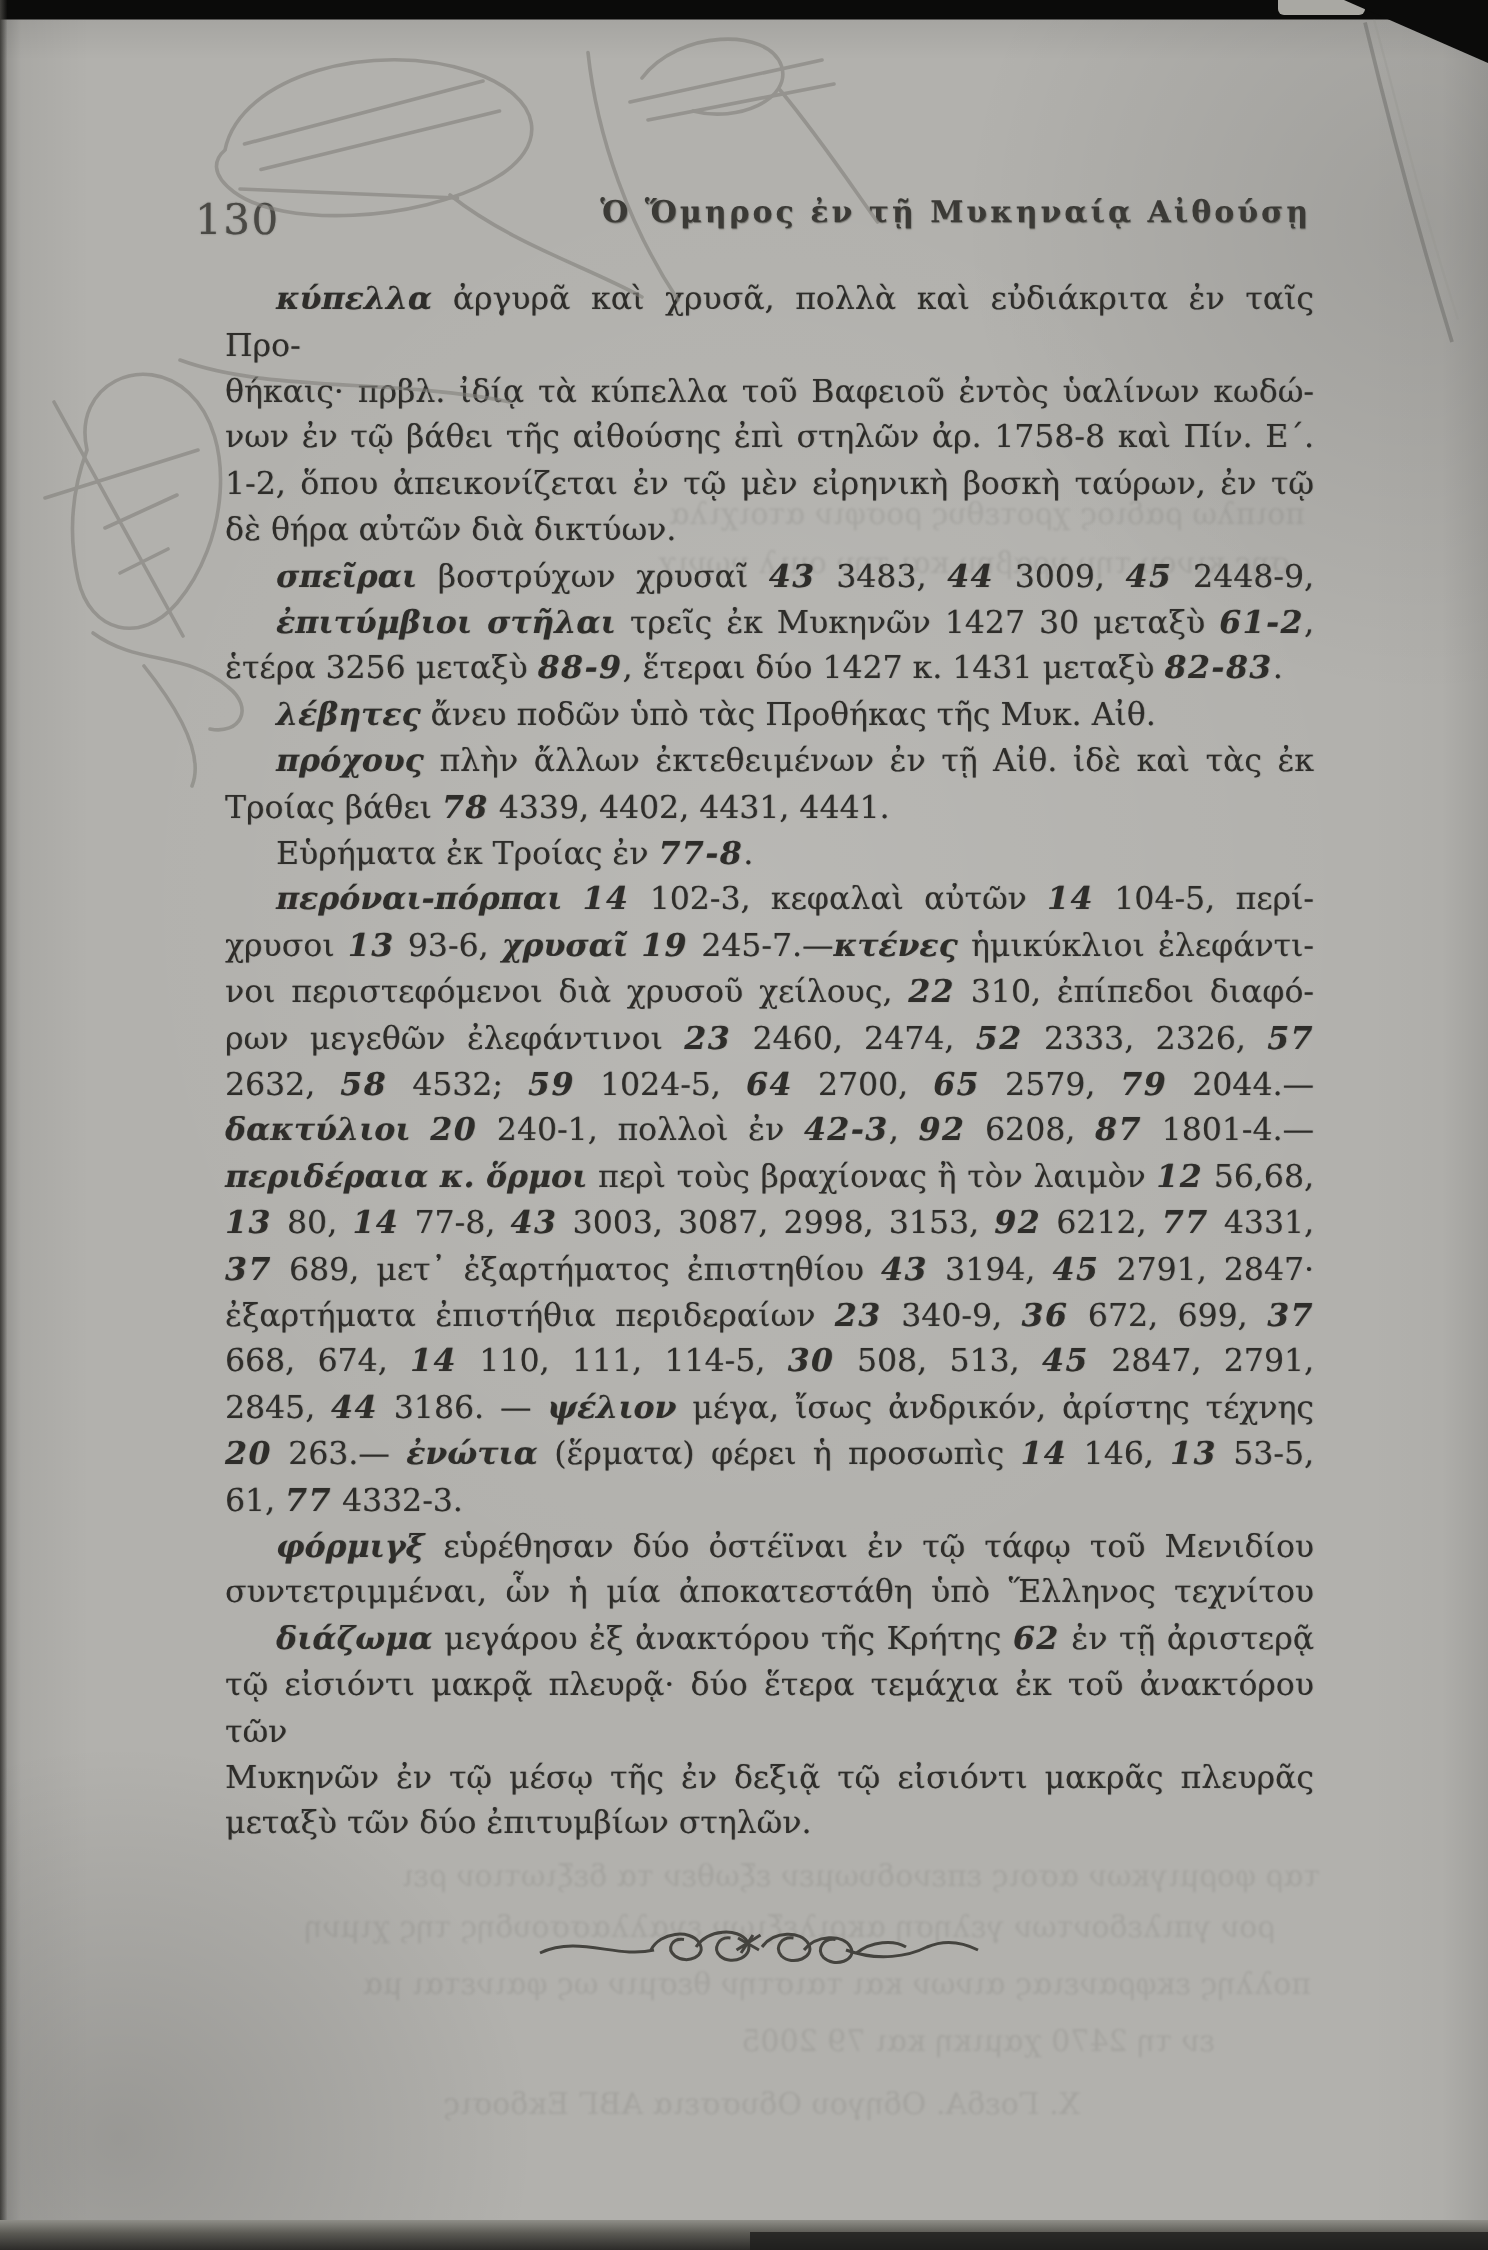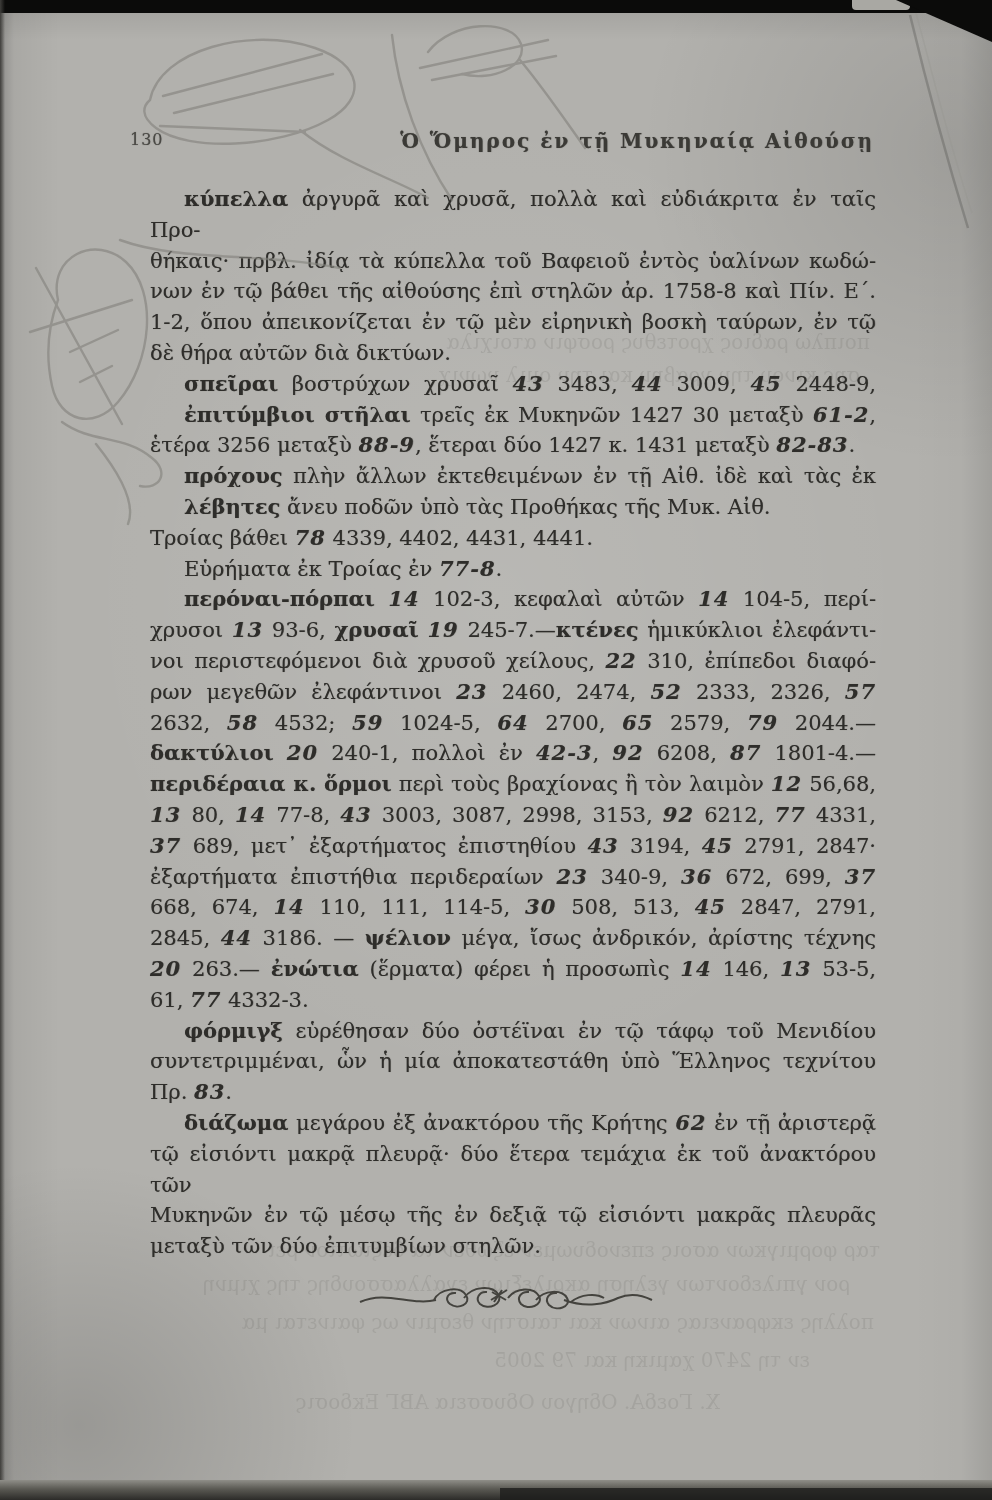--- a/index.html
+++ b/index.html
@@ -19,34 +19,34 @@
   .edge-top{position:absolute;top:0;left:0;right:0;height:13px;background:#0b0b0a;}
   .edge-top-notch{position:absolute;top:0;left:852px;width:58px;height:10px;background:#a9a8a3;border-radius:0 0 4px 4px;}
   .corner-tear{position:absolute;top:0;right:0;width:96px;height:42px;background:#0b0b0a;
     clip-path:polygon(0 0,100% 0,100% 100%);}
   .edge-bottom{position:absolute;bottom:0;left:0;right:0;height:20px;
     background:linear-gradient(180deg,#8f8e88 0%,#5a5953 45%,#2c2b29 100%);}
   .edge-bottom-dark{position:absolute;bottom:0;left:500px;right:0;height:12px;background:#1d1d1b;opacity:.8;}
   .edge-left{position:absolute;top:0;bottom:0;left:0;width:5px;background:linear-gradient(90deg,#3f3e3b,rgba(0,0,0,0));}
 
   
-  #page-number{position:absolute;top:130px;left:130px;font-size:16px;color:#4a4945;
+  #page-number{position:absolute;top:130px;left:130px;font-size:28px;color:#4a4945;
     letter-spacing:1px;text-shadow:0 0 1px rgba(60,60,55,.6);}
   #running-title{position:absolute;top:129px;left:150px;width:724px;text-align:right;
     font-weight:bold;font-size:20px;letter-spacing:2px;color:#3b3a36;
     text-shadow:0.4px 0.4px 0.8px rgba(45,45,40,.55);}
 
   
   #text-block{position:absolute;top:184px;left:150px;width:726px;
     font-size:21px;line-height:30.8px;color:#2e2d2a;
     text-shadow:0.3px 0.3px 0.7px rgba(40,40,36,.45);}
   .line{text-align:justify;text-align-last:justify;white-space:normal;}
   .line.end{text-align-last:left;}
   .line.indent{text-indent:34px;}
-  .seg-b{font-weight:bold;}
+  .seg-b{font-weight:bold;font-style:italic;}
   .seg-v{font-weight:bold;font-style:italic;letter-spacing:1px;}
 
   
   #divider{position:absolute;top:1280px;left:356px;width:300px;height:40px;opacity:.88;}
 
   
   .bleed{position:absolute;color:#54534e;opacity:.14;filter:blur(0.6px);
     transform:scaleX(-1);font-size:20px;white-space:nowrap;overflow:hidden;}
   .bleed-1{top:330px;left:420px;width:450px;}
   .bleed-2{top:363px;left:300px;width:560px;}
@@ -91,41 +91,40 @@
 
   <div id="text-block">
       <div class="line indent"><span class="seg-b">κύπελλα</span><span class="seg-n"> ἀργυρᾶ καὶ χρυσᾶ, πολλὰ καὶ εὐδιάκριτα ἐν ταῖς Προ-</span></div>
       <div class="line"><span class="seg-n">θήκαις· πρβλ. ἰδίᾳ τὰ κύπελλα τοῦ Βαφειοῦ ἐντὸς ὑαλίνων κωδώ-</span></div>
       <div class="line"><span class="seg-n">νων ἐν τῷ βάθει τῆς αἰθούσης ἐπὶ στηλῶν ἀρ. 1758-8 καὶ Πίν. Ε΄.</span></div>
       <div class="line"><span class="seg-n">1-2, ὅπου ἀπεικονίζεται ἐν τῷ μὲν εἰρηνικὴ βοσκὴ ταύρων, ἐν τῷ</span></div>
       <div class="line end"><span class="seg-n">δὲ θήρα αὐτῶν διὰ δικτύων.</span></div>
       <div class="line indent"><span class="seg-b">σπεῖραι</span><span class="seg-n"> βοστρύχων χρυσαῖ </span><span class="seg-v">43</span><span class="seg-n"> 3483, </span><span class="seg-v">44</span><span class="seg-n"> 3009, </span><span class="seg-v">45</span><span class="seg-n"> 2448-9,</span></div>
       <div class="line indent"><span class="seg-b">ἐπιτύμβιοι στῆλαι</span><span class="seg-n"> τρεῖς ἐκ Μυκηνῶν 1427 30 μεταξὺ </span><span class="seg-v">61-2</span><span class="seg-n">,</span></div>
       <div class="line end"><span class="seg-n">ἑτέρα 3256 μεταξὺ </span><span class="seg-v">88-9</span><span class="seg-n">, ἕτεραι δύο 1427 κ. 1431 μεταξὺ </span><span class="seg-v">82-83</span><span class="seg-n">.</span></div>
+      <div class="line indent end"><span class="seg-b">λέβητες</span><span class="seg-n"> ἄνευ ποδῶν ὑπὸ τὰς Προθήκας τῆς Μυκ. Αἰθ.</span></div>
       <div class="line indent"><span class="seg-b">πρόχους</span><span class="seg-n"> πλὴν ἄλλων ἐκτεθειμένων ἐν τῇ Αἰθ. ἰδὲ καὶ τὰς ἐκ</span></div>
-      <div class="line indent end"><span class="seg-b">λέβητες</span><span class="seg-n"> ἄνευ ποδῶν ὑπὸ τὰς Προθήκας τῆς Μυκ. Αἰθ.</span></div>
       <div class="line end"><span class="seg-n">Τροίας βάθει </span><span class="seg-v">78</span><span class="seg-n"> 4339, 4402, 4431, 4441.</span></div>
       <div class="line indent end"><span class="seg-n">Εὑρήματα ἐκ Τροίας ἐν </span><span class="seg-v">77-8</span><span class="seg-n">.</span></div>
       <div class="line indent"><span class="seg-b">περόναι-πόρπαι</span><span class="seg-n"> </span><span class="seg-v">14</span><span class="seg-n"> 102-3, κεφαλαὶ αὐτῶν </span><span class="seg-v">14</span><span class="seg-n"> 104-5, περί-</span></div>
       <div class="line"><span class="seg-n">χρυσοι </span><span class="seg-v">13</span><span class="seg-n"> 93-6, </span><span class="seg-b">χρυσαῖ</span><span class="seg-n"> </span><span class="seg-v">19</span><span class="seg-n"> 245-7.—</span><span class="seg-b">κτένες</span><span class="seg-n"> ἡμικύκλιοι ἐλεφάντι-</span></div>
       <div class="line"><span class="seg-n">νοι περιστεφόμενοι διὰ χρυσοῦ χείλους, </span><span class="seg-v">22</span><span class="seg-n"> 310, ἐπίπεδοι διαφό-</span></div>
       <div class="line"><span class="seg-n">ρων μεγεθῶν ἐλεφάντινοι </span><span class="seg-v">23</span><span class="seg-n"> 2460, 2474, </span><span class="seg-v">52</span><span class="seg-n"> 2333, 2326, </span><span class="seg-v">57</span></div>
       <div class="line"><span class="seg-n">2632, </span><span class="seg-v">58</span><span class="seg-n"> 4532; </span><span class="seg-v">59</span><span class="seg-n"> 1024-5, </span><span class="seg-v">64</span><span class="seg-n"> 2700, </span><span class="seg-v">65</span><span class="seg-n"> 2579, </span><span class="seg-v">79</span><span class="seg-n"> 2044.—</span></div>
       <div class="line"><span class="seg-b">δακτύλιοι</span><span class="seg-n"> </span><span class="seg-v">20</span><span class="seg-n"> 240-1, πολλοὶ ἐν </span><span class="seg-v">42-3</span><span class="seg-n">, </span><span class="seg-v">92</span><span class="seg-n"> 6208, </span><span class="seg-v">87</span><span class="seg-n"> 1801-4.—</span></div>
       <div class="line"><span class="seg-b">περιδέραια κ. ὅρμοι</span><span class="seg-n"> περὶ τοὺς βραχίονας ἢ τὸν λαιμὸν </span><span class="seg-v">12</span><span class="seg-n"> 56,68,</span></div>
       <div class="line"><span class="seg-v">13</span><span class="seg-n"> 80, </span><span class="seg-v">14</span><span class="seg-n"> 77-8, </span><span class="seg-v">43</span><span class="seg-n"> 3003, 3087, 2998, 3153, </span><span class="seg-v">92</span><span class="seg-n"> 6212, </span><span class="seg-v">77</span><span class="seg-n"> 4331,</span></div>
       <div class="line"><span class="seg-v">37</span><span class="seg-n"> 689, μετ᾽ ἐξαρτήματος ἐπιστηθίου </span><span class="seg-v">43</span><span class="seg-n"> 3194, </span><span class="seg-v">45</span><span class="seg-n"> 2791, 2847·</span></div>
       <div class="line"><span class="seg-n">ἐξαρτήματα ἐπιστήθια περιδεραίων </span><span class="seg-v">23</span><span class="seg-n"> 340-9, </span><span class="seg-v">36</span><span class="seg-n"> 672, 699, </span><span class="seg-v">37</span></div>
       <div class="line"><span class="seg-n">668, 674, </span><span class="seg-v">14</span><span class="seg-n"> 110, 111, 114-5, </span><span class="seg-v">30</span><span class="seg-n"> 508, 513, </span><span class="seg-v">45</span><span class="seg-n"> 2847, 2791,</span></div>
       <div class="line"><span class="seg-n">2845, </span><span class="seg-v">44</span><span class="seg-n"> 3186. — </span><span class="seg-b">ψέλιον</span><span class="seg-n"> μέγα, ἴσως ἀνδρικόν, ἀρίστης τέχνης</span></div>
       <div class="line"><span class="seg-v">20</span><span class="seg-n"> 263.— </span><span class="seg-b">ἐνώτια</span><span class="seg-n"> (ἕρματα) φέρει ἡ προσωπὶς </span><span class="seg-v">14</span><span class="seg-n"> 146, </span><span class="seg-v">13</span><span class="seg-n"> 53-5,</span></div>
       <div class="line end"><span class="seg-n">61, </span><span class="seg-v">77</span><span class="seg-n"> 4332-3.</span></div>
       <div class="line indent"><span class="seg-b">φόρμιγξ</span><span class="seg-n"> εὑρέθησαν δύο ὀστέϊναι ἐν τῷ τάφῳ τοῦ Μενιδίου</span></div>
       <div class="line"><span class="seg-n">συντετριμμέναι, ὧν ἡ μία ἀποκατεστάθη ὑπὸ Ἕλληνος τεχνίτου</span></div>
-      <div class="line end"><span class="seg-n">Πρ. </span><span class="seg-v">83</span><span class="seg-n">.</span></div>
       <div class="line indent"><span class="seg-b">διάζωμα</span><span class="seg-n"> μεγάρου ἐξ ἀνακτόρου τῆς Κρήτης </span><span class="seg-v">62</span><span class="seg-n"> ἐν τῇ ἀριστερᾷ</span></div>
       <div class="line"><span class="seg-n">τῷ εἰσιόντι μακρᾷ πλευρᾷ· δύο ἕτερα τεμάχια ἐκ τοῦ ἀνακτόρου τῶν</span></div>
       <div class="line"><span class="seg-n">Μυκηνῶν ἐν τῷ μέσῳ τῆς ἐν δεξιᾷ τῷ εἰσιόντι μακρᾶς πλευρᾶς</span></div>
       <div class="line end"><span class="seg-n">μεταξὺ τῶν δύο ἐπιτυμβίων στηλῶν.</span></div>
     </div>
 
   <svg id="divider" viewBox="0 0 300 40">
     <g stroke="#35342f" fill="none" stroke-width="2">
       <path d="M4,22 C30,10 55,26 80,20"></path>
       <path d="M78,20 C84,8 104,6 110,15 C116,24 102,30 94,24 C88,19 92,12 100,13"></path>

